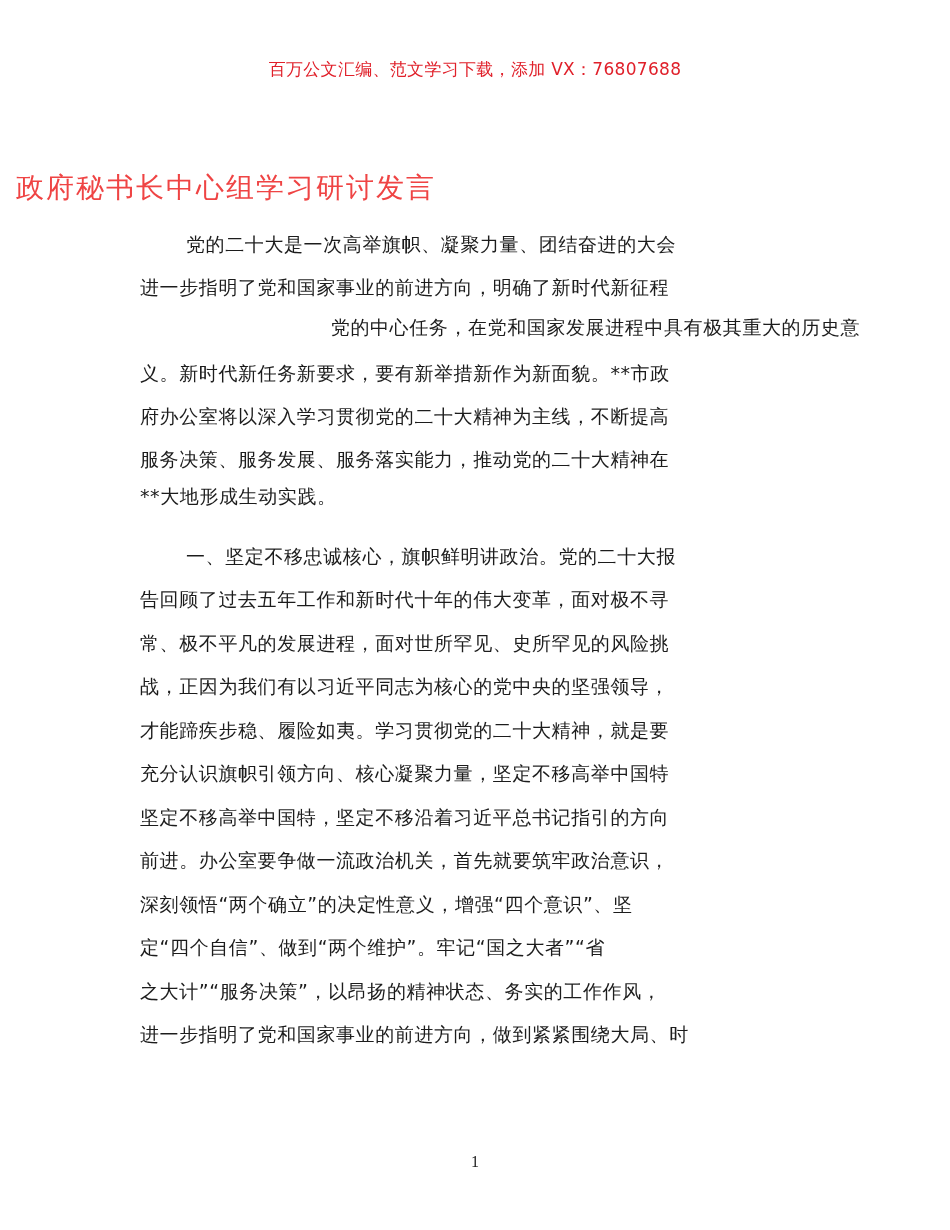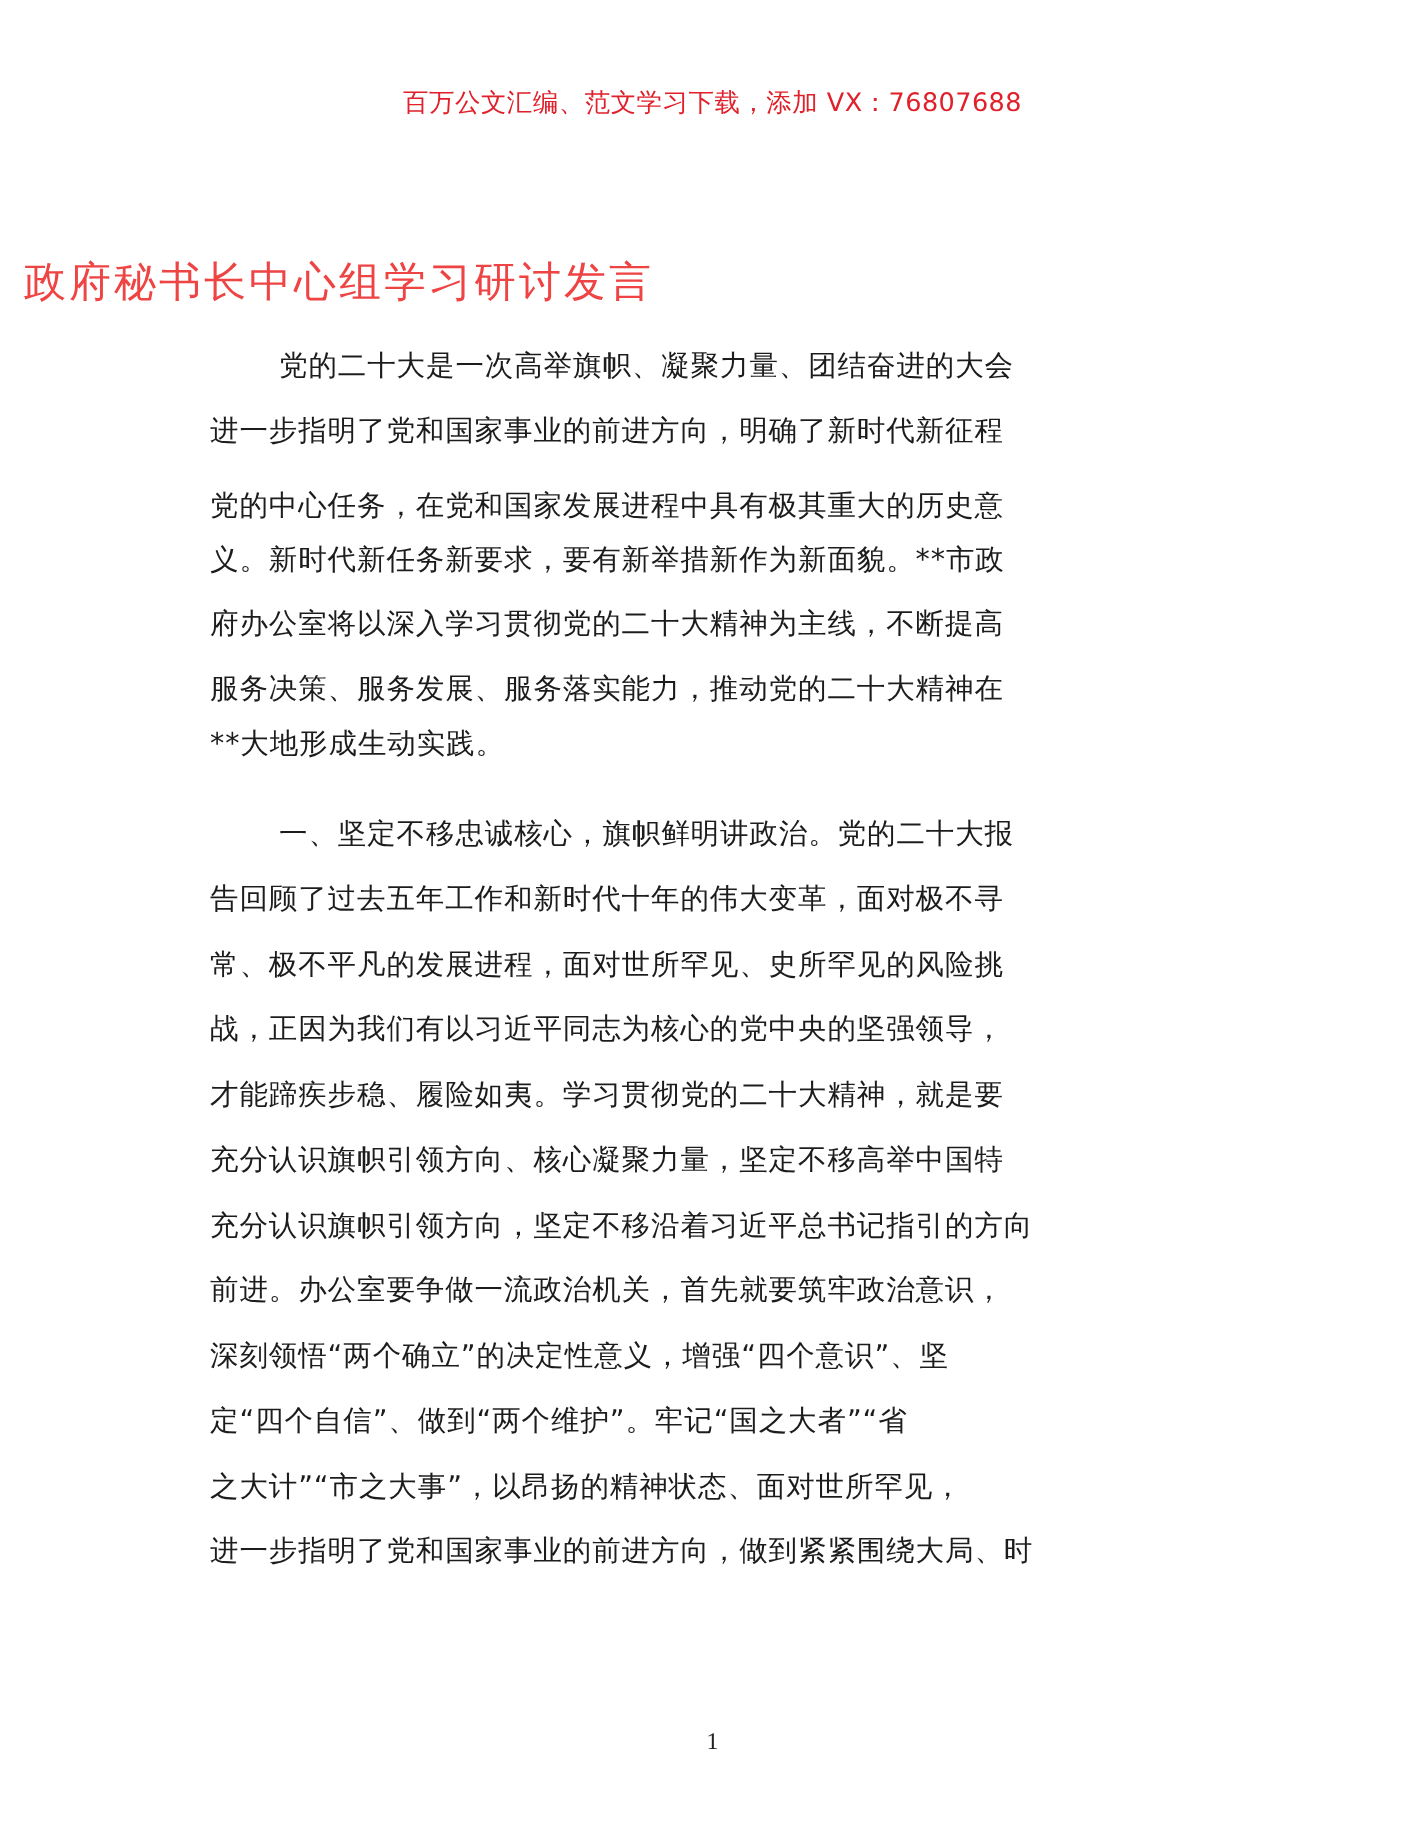--- a/index.html
+++ b/index.html
@@ -76,37 +76,37 @@
 
   <div class="watermark">
     <span style="color:#e0202a;">百万公文汇编、范文学习下载，添加 VX：76807688</span>
   </div>
 
   <div class="title">政府秘书长中心组学习研讨发言</div>
 
   <div>
     <div class="line indent" style="top:229px;">党的二十大是一次高举旗帜、凝聚力量、团结奋进的大会</div>
     <div class="line" style="top:272px;">进一步指明了党和国家事业的前进方向，明确了新时代新征程</div>
-    <div class="line" style="top:322px;">党的中心任务，在党和国家发展进程中具有极其重大的历史意</div>
+    <div class="line" style="top:312px;text-align:right;">党的中心任务，在党和国家发展进程中具有极其重大的历史意</div>
     <div class="line" style="top:358px;">义。新时代新任务新要求，要有新举措新作为新面貌。**市政</div>
     <div class="line" style="top:401px;">府办公室将以深入学习贯彻党的二十大精神为主线，不断提高</div>
     <div class="line" style="top:444px;">服务决策、服务发展、服务落实能力，推动党的二十大精神在</div>
     <div class="line" style="top:481px;">**大地形成生动实践。</div>
   </div>
 
   <div>
     <div class="line indent" style="top:541px;">一、坚定不移忠诚核心，旗帜鲜明讲政治。党的二十大报</div>
     <div class="line" style="top:584px;">告回顾了过去五年工作和新时代十年的伟大变革，面对极不寻</div>
     <div class="line" style="top:628px;">常、极不平凡的发展进程，面对世所罕见、史所罕见的风险挑</div>
     <div class="line" style="top:671px;">战，正因为我们有以习近平同志为核心的党中央的坚强领导，</div>
     <div class="line" style="top:715px;">才能蹄疾步稳、履险如夷。学习贯彻党的二十大精神，就是要</div>
     <div class="line" style="top:758px;">充分认识旗帜引领方向、核心凝聚力量，坚定不移高举中国特</div>
-    <div class="line" style="top:802px;">充分认识旗帜引领方向，坚定不移沿着习近平总书记指引的方向</div>
+    <div class="line" style="top:802px;">坚定不移高举中国特，坚定不移沿着习近平总书记指引的方向</div>
     <div class="line" style="top:845px;">前进。办公室要争做一流政治机关，首先就要筑牢政治意识，</div>
     <div class="line" style="top:889px;">深刻领悟“两个确立”的决定性意义，增强“四个意识”、坚</div>
     <div class="line" style="top:932px;">定“四个自信”、做到“两个维护”。牢记“国之大者”“省</div>
-    <div class="line" style="top:976px;">之大计”“市之大事”，以昂扬的精神状态、面对世所罕见，</div>
+    <div class="line" style="top:976px;">之大计”“服务决策”，以昂扬的精神状态、务实的工作作风，</div>
     <div class="line" style="top:1019px;">进一步指明了党和国家事业的前进方向，做到紧紧围绕大局、时</div>
   </div>
 
   <div class="page-number">1</div>
 
 </div>
 
 </body></html>

